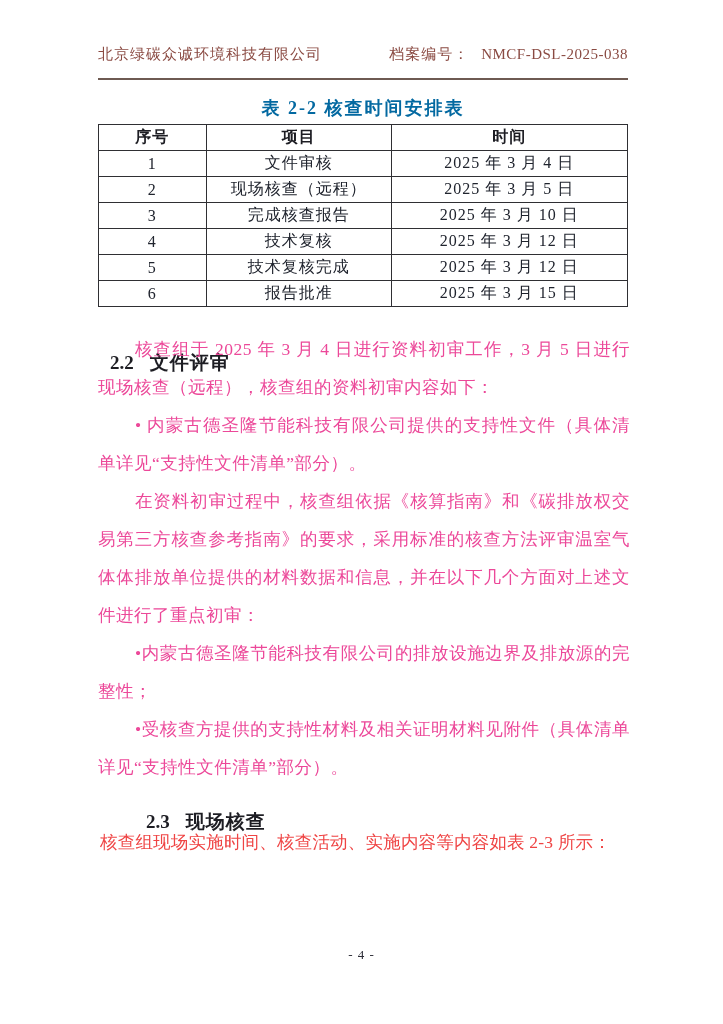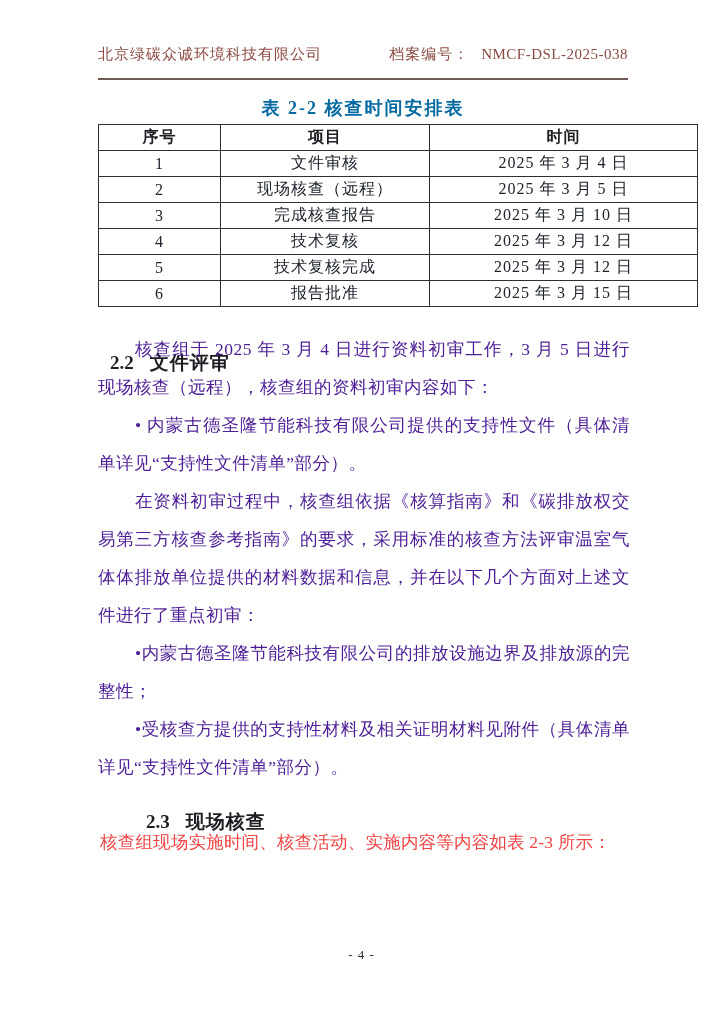--- a/index.html
+++ b/index.html
@@ -47,21 +47,21 @@
     font-weight: bold;
     color: #0369a1;
     letter-spacing: 2px;
   }
 
   
   table.schedule {
     position: absolute;
     top: 124px;
     left: 98px;
-    width: 600px;
+    width: 530px;
     border-collapse: collapse;
     table-layout: fixed;
     font-size: 16px;
     color: #20242e;
   }
   table.schedule th,
   table.schedule td {
     border: 1.2px solid #2f2f33;
     height: 25px;
     text-align: center;
@@ -88,21 +88,21 @@
 
   
   .body-2-2 {
     position: absolute;
     top: 330px;
     left: 98px;
     width: 532px;
     font-size: 17.5px;
     line-height: 38px;
     text-align: justify;
-    color: #4c1d95;
+    color: #ec4899;
     letter-spacing: 0.5px;
   }
   .body-2-2 p { margin: 0; text-indent: 37px; }
 
   .para-2-3 {
     position: absolute;
     top: 828px;
     left: 100px;
     width: 534px;
     font-size: 17.5px;

